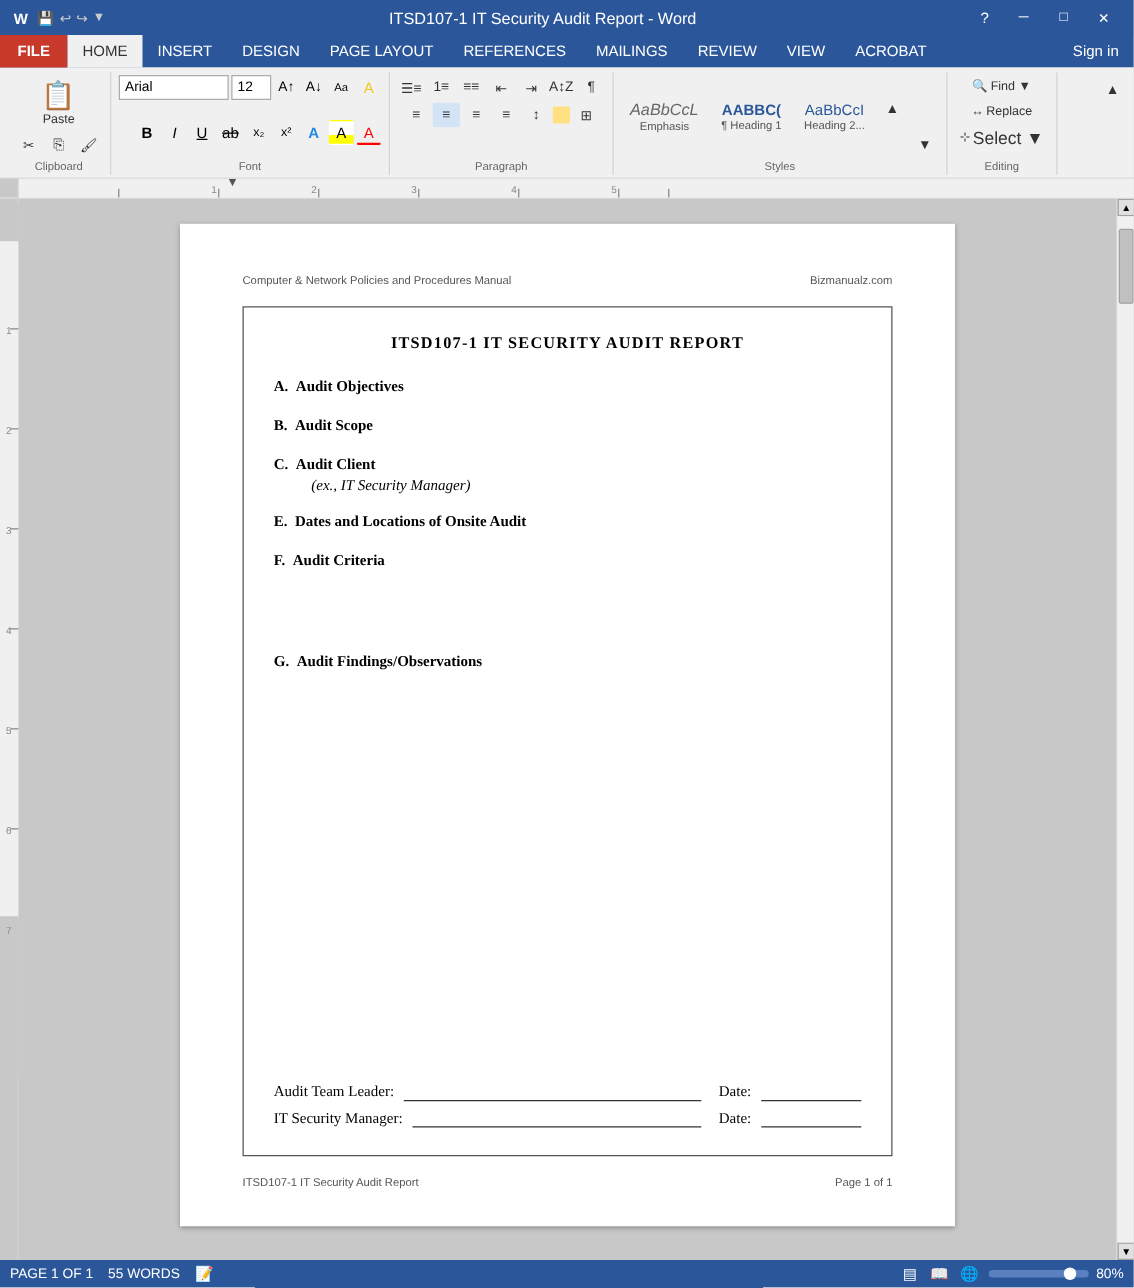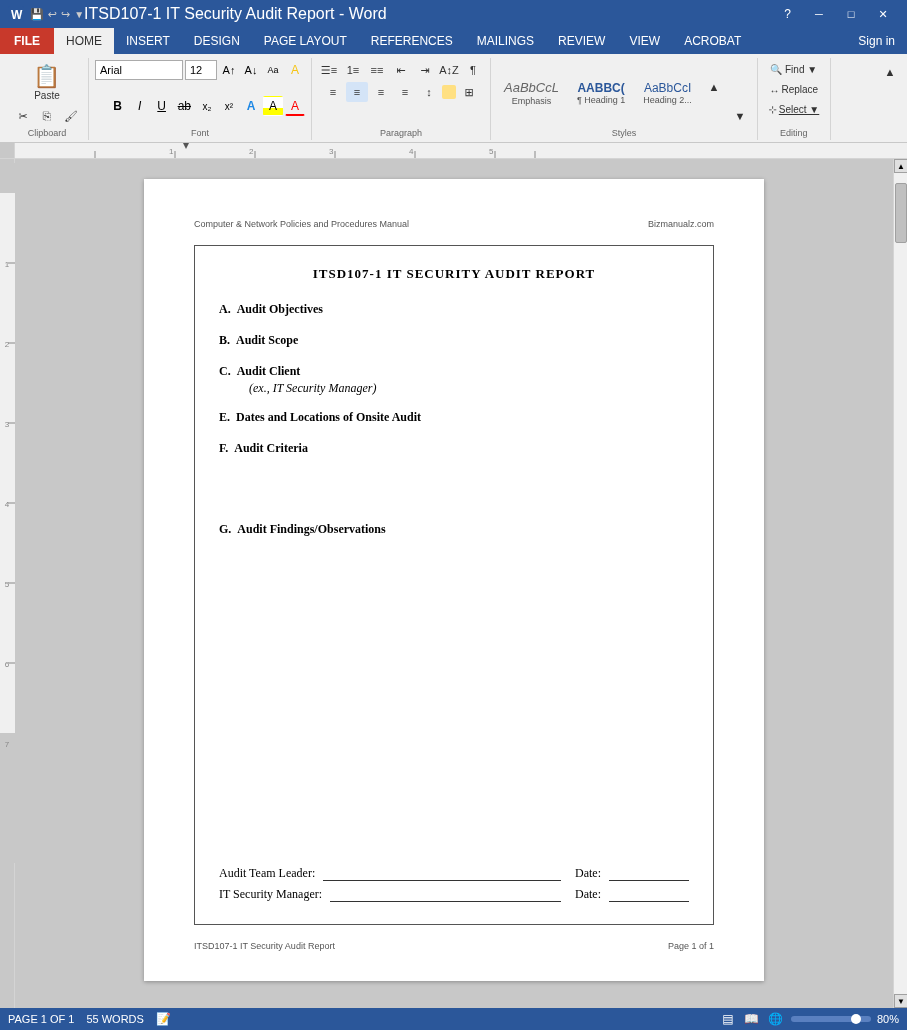--- a/index.html
+++ b/index.html
@@ -12,21 +12,21 @@
       height: 28px;
       display: flex;
       align-items: center;
       justify-content: space-between;
       padding: 0 8px;
       flex-shrink: 0;
     }
     .title-bar-left { display: flex; align-items: center; gap: 6px; }
     .title-bar-icons { display: flex; gap: 4px; align-items: center; }
     .title-bar-icon { width: 16px; height: 16px; display: flex; align-items: center; justify-content: center; font-size: 10px; color: #ccc; }
-    .title-text { font-size: 16px; color: white; flex: 1; }
+    .title-text { font-size: 13px; color: white; flex: 1; text-align: center; }
     .window-controls { display: flex; gap: 0; }
     .win-btn { width: 32px; height: 28px; display: flex; align-items: center; justify-content: center; font-size: 11px; color: white; cursor: pointer; }
     .help-btn { margin-right: 8px; font-size: 12px; color: white; }
 
     
     .ribbon { background: #f0f0f0; border-bottom: 1px solid #c8c8c8; flex-shrink: 0; }
     .ribbon-tabs { display: flex; background: #2b579a; }
     .file-tab { background: #c8392b; color: white; padding: 6px 14px; font-size: 12px; font-weight: bold; cursor: pointer; }
     .ribbon-tab { padding: 6px 12px; font-size: 12px; color: white; cursor: pointer; }
     .ribbon-tab.active { background: #f0f0f0; color: #333; }
@@ -229,21 +229,21 @@
         <div class="ribbon-btn" style="flex-direction:row;gap:2px;min-height:18px;min-width:60px;">
           <span>🔍</span>
           <span style="font-size:10px;">Find ▼</span>
         </div>
         <div class="ribbon-btn" style="flex-direction:row;gap:2px;min-height:18px;min-width:60px;">
           <span>↔</span>
           <span style="font-size:10px;">Replace</span>
         </div>
         <div class="ribbon-btn" style="flex-direction:row;gap:2px;min-height:18px;min-width:60px;">
           <span>⊹</span>
-          <span style="font-size:10px;text-decoration:underline;">Select ▼</span>
+          <span style="font-size:14px;">Select ▼</span>
         </div>
       </div>
       <div class="ribbon-group-label">Editing</div>
     </div>
 
     <div style="margin-left:auto;display:flex;align-items:flex-start;padding-top:4px;">
       <div class="ribbon-small-btn">▲</div>
     </div>
   </div>
 </div>

